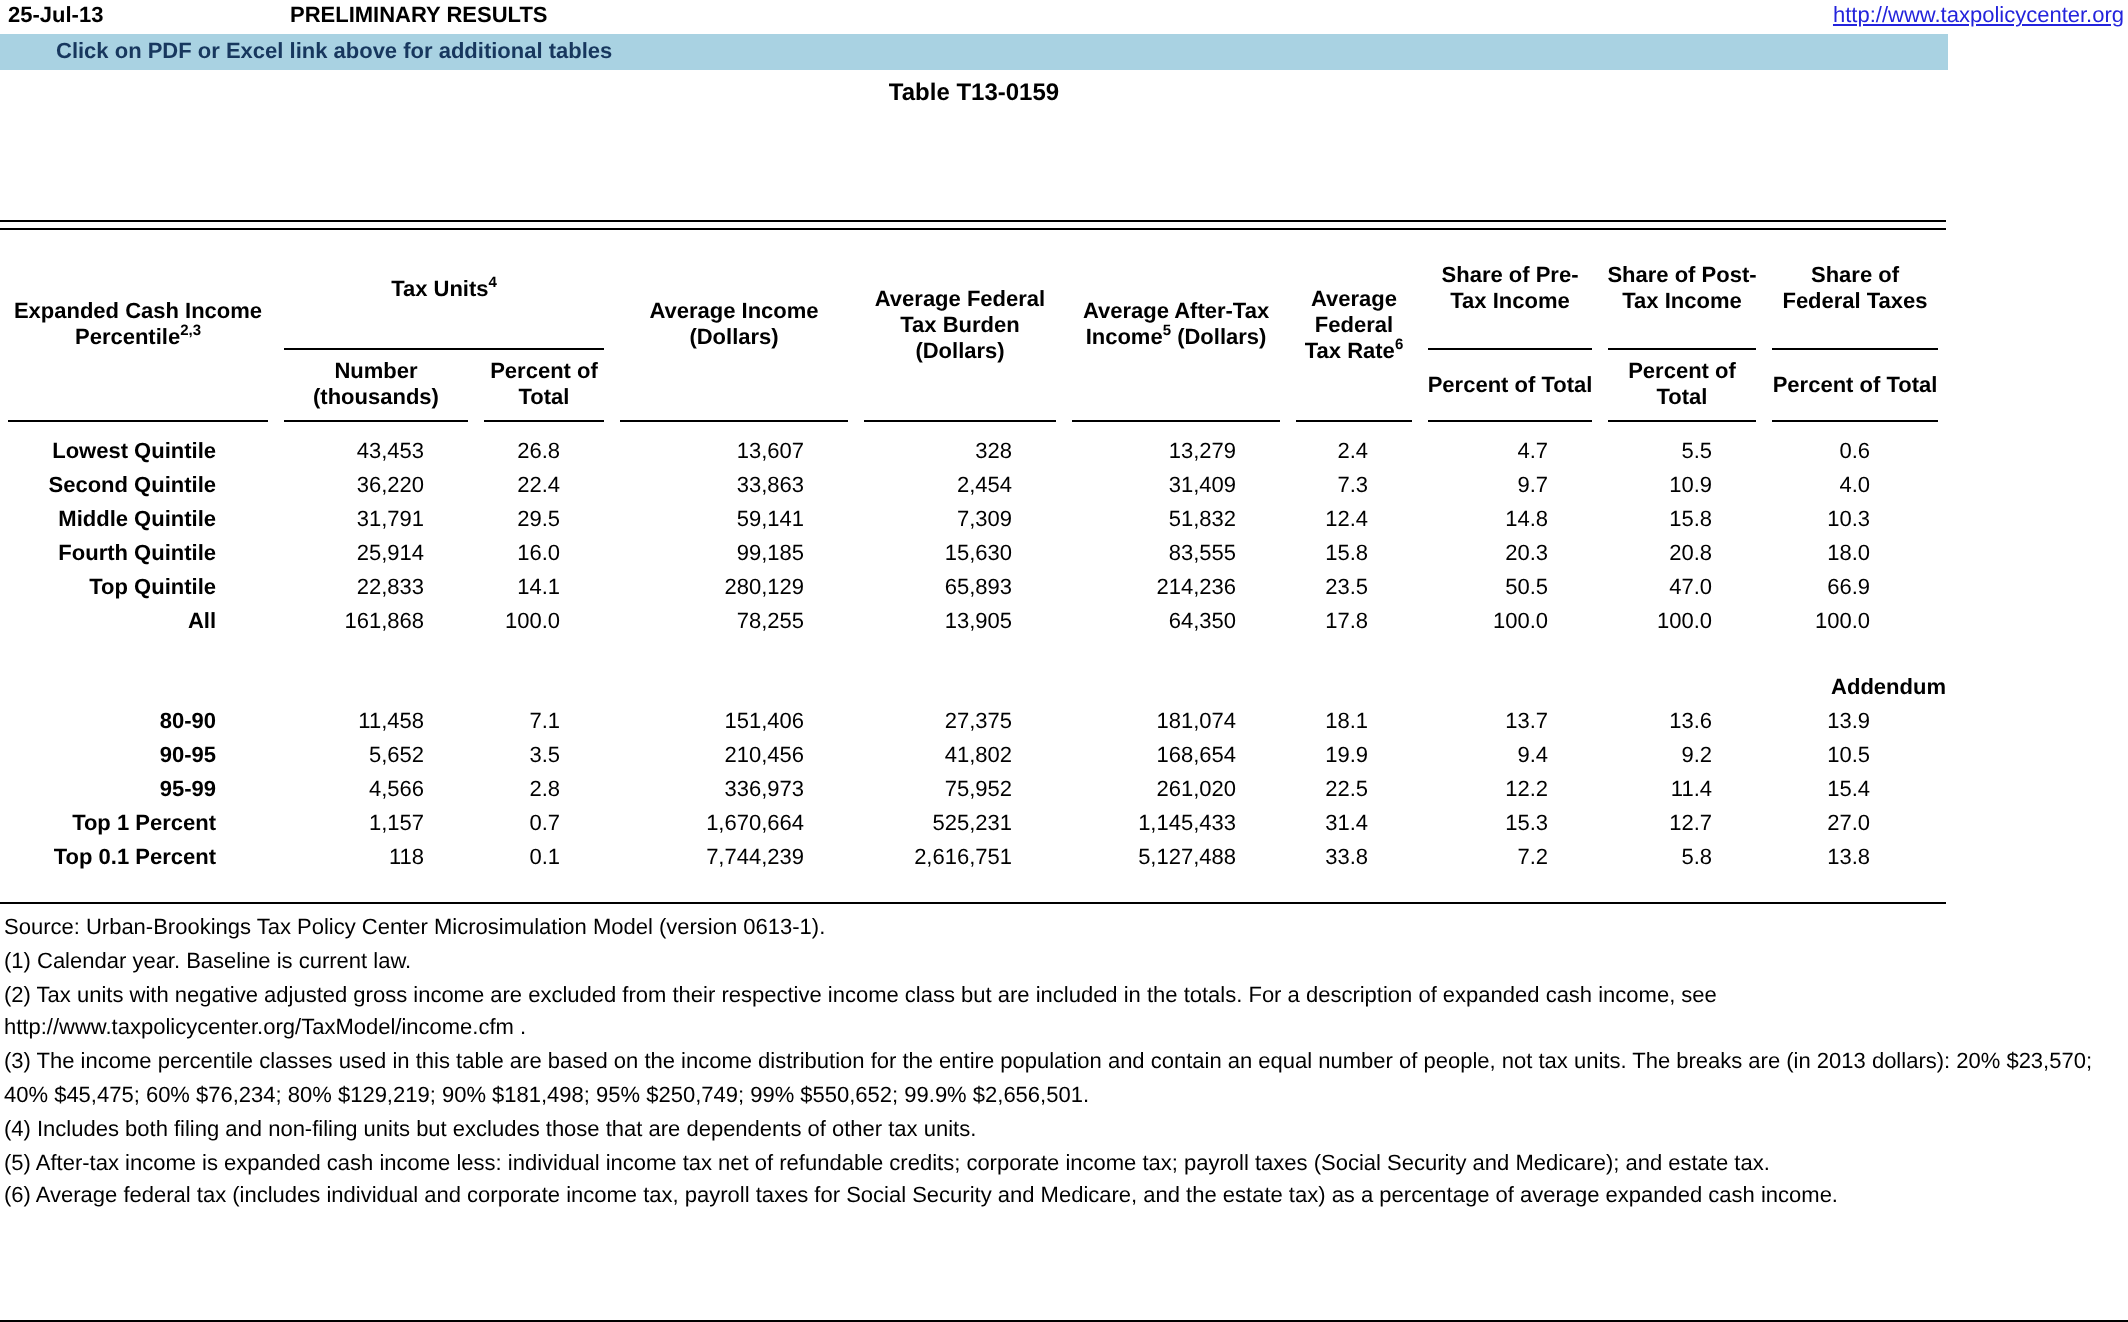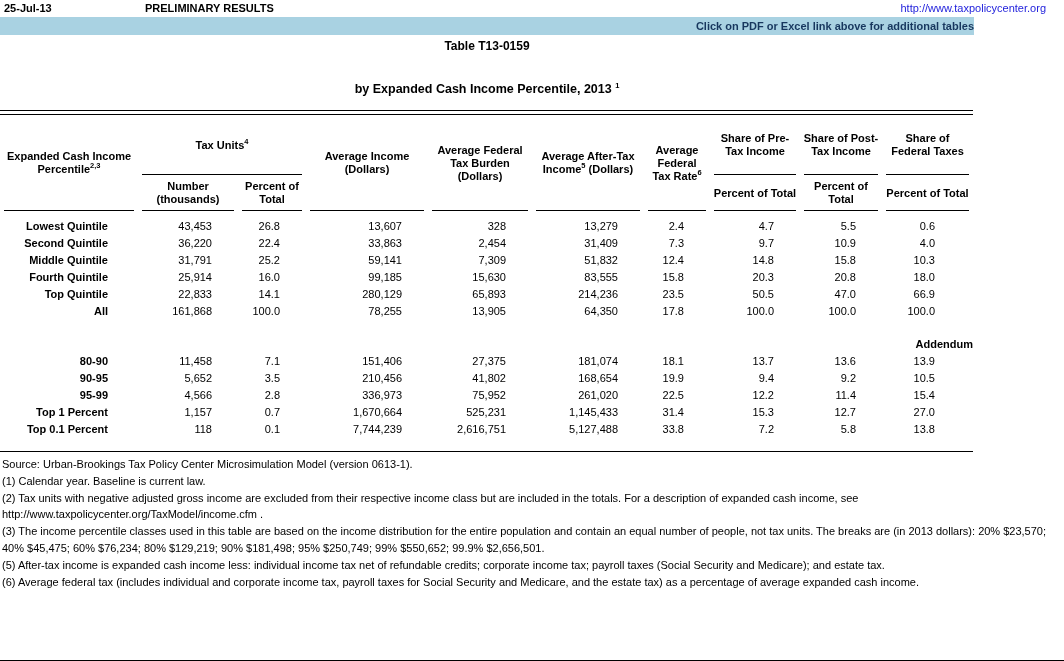--- a/index.html
+++ b/index.html
@@ -6,26 +6,26 @@
   html,body { margin:0; padding:0; background:#fff; }
   .page {
     position:relative; width:1064px; height:661px; background:#fff;
     font-family:"Liberation Sans", sans-serif; color:#000; overflow:hidden;
     border-bottom:1.5px solid #000;
   }
   
   .topbar { position:absolute; top:1px; left:0; width:100%; height:15px; font-size:11px; }
   .date { position:absolute; left:4px; top:1px; font-weight:bold; }
   .status { position:absolute; left:145px; top:1px; font-weight:bold; }
-  .toplink { position:absolute; right:18px; top:1px; color:#2323DC; cursor:pointer; }
+  .toplink { position:absolute; right:2px; top:1px; color:#2323DC; text-decoration:underline; cursor:pointer; }
   
   .banner {
     position:absolute; top:17px; left:0; width:974px; height:18px;
     background:#A9D2E2; color:#17375E; font-size:11px; font-weight:bold;
-    text-align:right; line-height:18px;padding-left:28px;
+    text-align:left; line-height:18px;padding-left:28px;
   }
   
   .title { position:absolute; left:0; width:974px; text-align:center; font-weight:bold; }
   .title1 { top:39px; font-size:12px; }
   .title2 { top:60px; font-size:12.5px; }
   .title3 { top:82px; font-size:12.5px; }
   sup { font-size:7.5px; line-height:0; vertical-align:super; }
   
   .tablewrap { position:absolute; top:110px; left:0; width:973px; }
   .double-rule { height:5px; border-top:1.6px solid #000; border-bottom:1.6px solid #000; }
@@ -57,21 +57,20 @@
 
   <div class="topbar">
     <span class="date">25-Jul-13</span>
     <span class="status">PRELIMINARY RESULTS</span>
     <a class="toplink">http://www.taxpolicycenter.org</a>
   </div>
 
   <div class="banner">Click on PDF or Excel link above for additional tables</div>
 
   <div class="title title1">Table T13-0159</div>
-  <div class="title title3"><span>by Expanded Cash Income Percentile, 2013</span> <sup>1</sup></div>
 
   <div class="tablewrap">
     <div class="double-rule"></div>
     <table>
       <colgroup>
         <col style="width:138px">
           <col style="width:100px">
           <col style="width:68px">
         <col style="width:122px">
           <col style="width:104px">
@@ -125,21 +124,21 @@
             <td>2,454</td>
             <td>31,409</td>
             <td>7.3</td>
             <td>9.7</td>
             <td>10.9</td>
             <td>4.0</td>
         </tr>
         <tr>
           <td class="lbl">Middle Quintile</td>
           <td>31,791</td>
-            <td>25.2</td>
+            <td>29.5</td>
             <td>59,141</td>
             <td>7,309</td>
             <td>51,832</td>
             <td>12.4</td>
             <td>14.8</td>
             <td>15.8</td>
             <td>10.3</td>
         </tr>
         <tr>
           <td class="lbl">Fourth Quintile</td>
@@ -249,17 +248,18 @@
       </tbody>
     </table>
     <div class="bottom-rule"></div>
   </div>
 
   <div class="footnotes">
     <div>Source: Urban-Brookings Tax Policy Center Microsimulation Model (version 0613-1).</div>
     <div>(1) Calendar year. Baseline is current law.</div>
     <div>(2) Tax units with negative adjusted gross income are excluded from their respective income class but are included in the totals. For a description of expanded cash income, see http://www.taxpolicycenter.org/TaxModel/income.cfm .</div>
     <div>(3) The income percentile classes used in this table are based on the income distribution for the entire population and contain an equal number of people, not tax units. The breaks are (in 2013 dollars): 20% $23,570; 40% $45,475; 60% $76,234; 80% $129,219; 90% $181,498; 95% $250,749; 99% $550,652; 99.9% $2,656,501.</div>
+    <div>(4) Includes both filing and non-filing units but excludes those that are dependents of other tax units.</div>
     <div>(5) After-tax income is expanded cash income less: individual income tax net of refundable credits; corporate income tax; payroll taxes (Social Security and Medicare); and estate tax.</div>
     <div>(6) Average federal tax (includes individual and corporate income tax, payroll taxes for Social Security and Medicare, and the estate tax) as a percentage of average expanded cash income.</div>
   </div>
 
 </div>
 
 </body></html>

